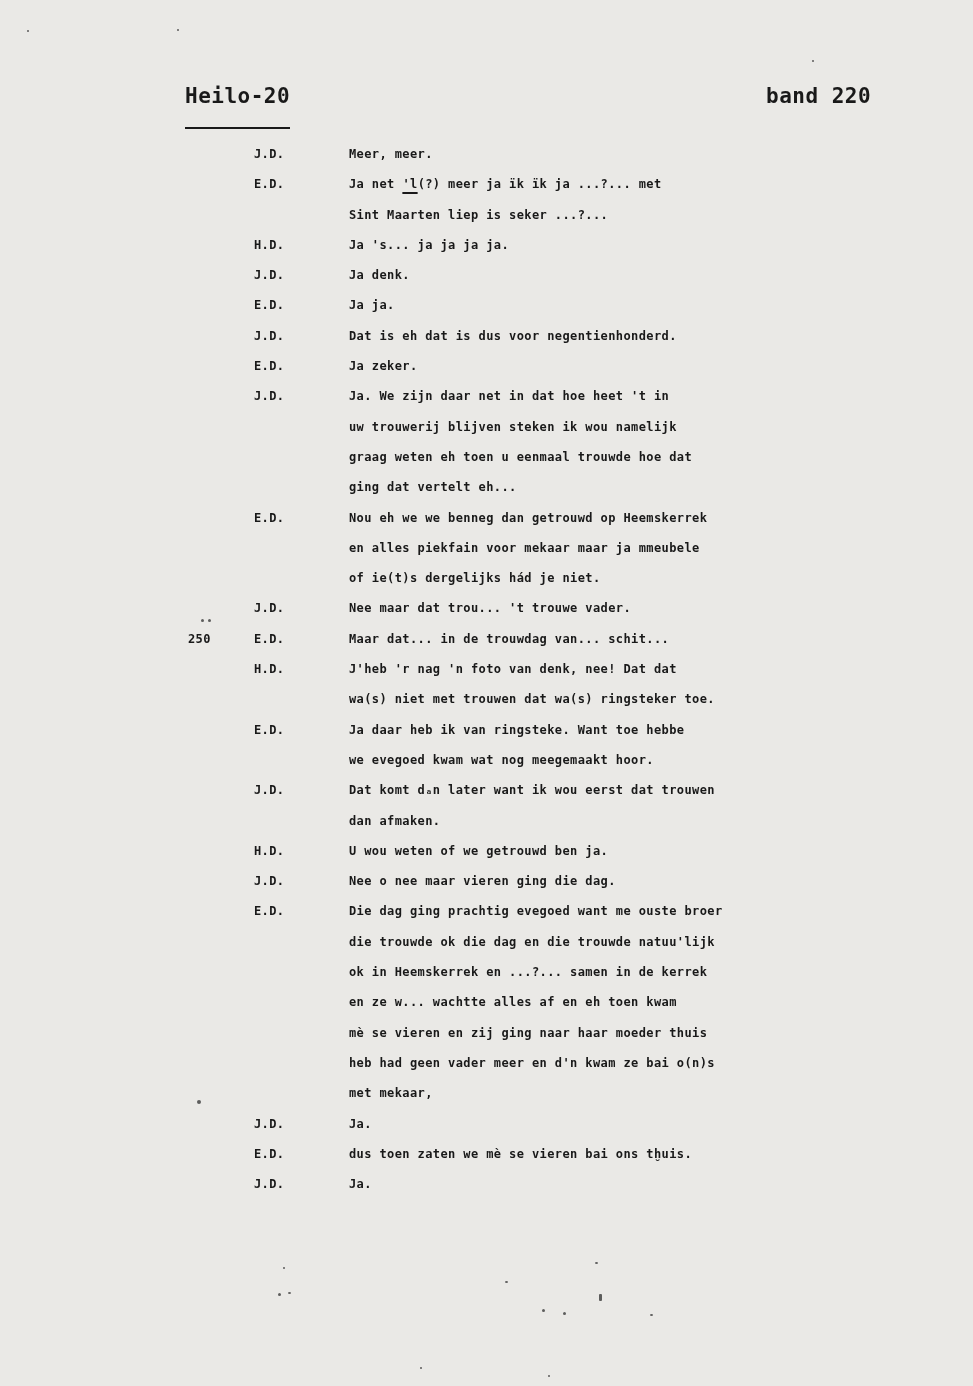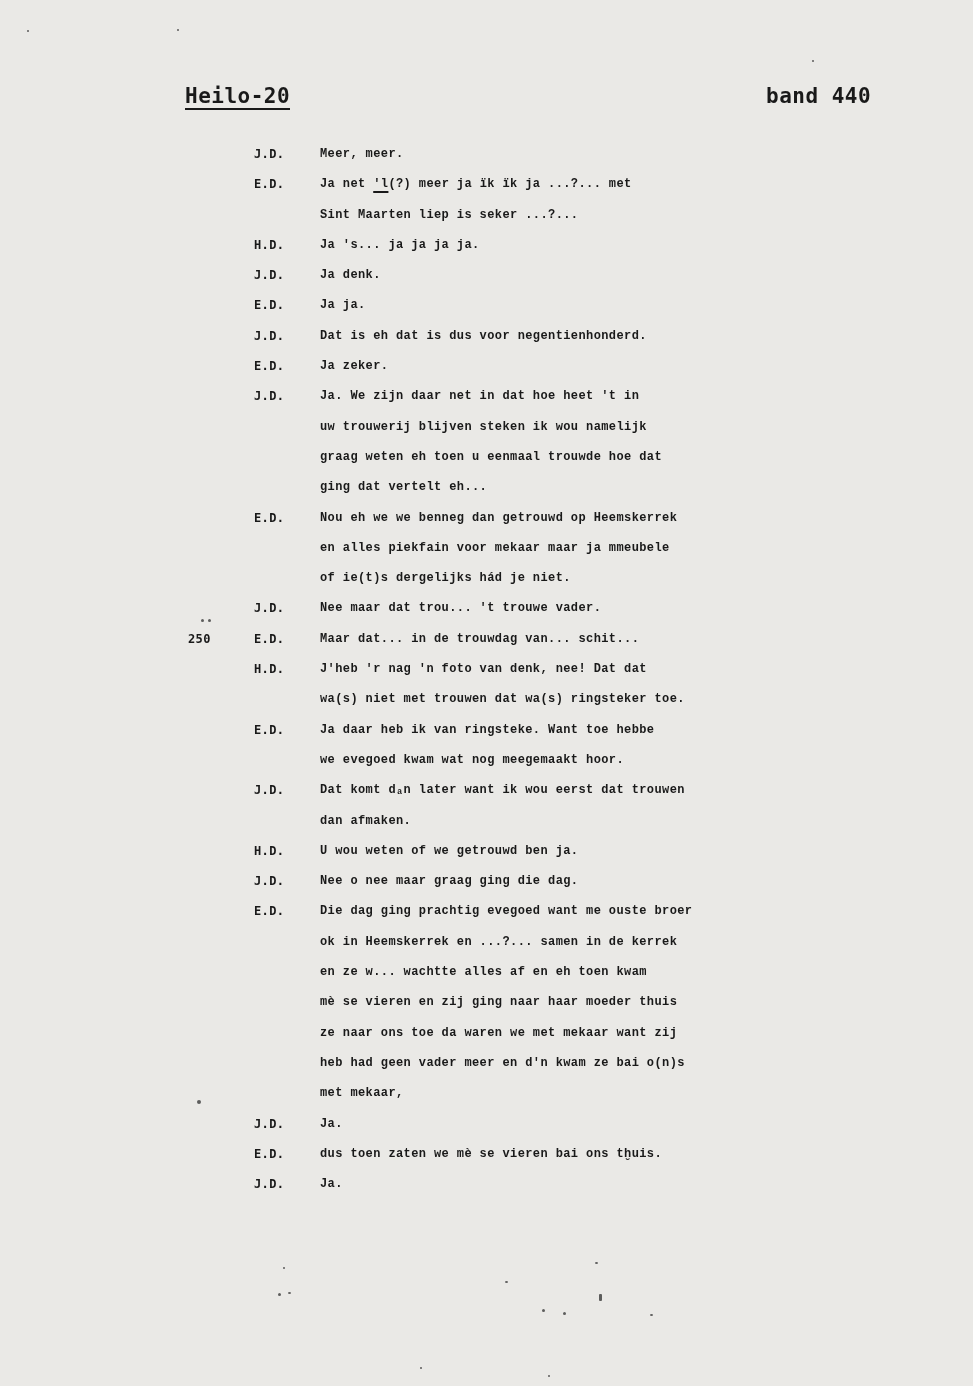--- a/index.html
+++ b/index.html
@@ -14,61 +14,61 @@
     font-weight: bold;
     color: #191919;
   }
   .page {
     position: absolute; inset: 0;
   }
   .hdr-left {
     position: absolute; left: 185px; top: 84px;
     font-size: 21px; letter-spacing: 0.5px;
     border-bottom: 2.5px solid #191919;
-    padding-bottom: 0;
+    padding-bottom: 19px;
     white-space: pre;
   }
   .hdr-right {
     position: absolute; left: 766px; top: 84px;
     font-size: 21px; letter-spacing: 0.5px;
     white-space: pre;
   }
   .dialogue {
     position: absolute; left: 0; top: 147px; width: 973px;
   }
   .line {
     position: relative;
     height: 30.3px;
     font-size: 12px;
     letter-spacing: 0.4px;
     white-space: pre;
   }
   .num { position: absolute; left: 188px; top: 0; }
   .spk { position: absolute; left: 254px; top: 0; }
-  .txt { position: absolute; left: 320px; top: 0; font-family: Liberation Mono, monospace; }
+  .txt { position: absolute; left: 349px; top: 0; }
   .u {
     text-decoration: underline;
     text-decoration-thickness: 2px;
     text-underline-offset: 4px;
   }
   .speck {
     position: absolute;
     background: #3a3a3a;
     border-radius: 50%;
     opacity: 0.8;
   }
 </style>
 </head>
 <body>
 
 <div class="page">
 
   <div class="hdr-left">Heilo-20</div>
 
-  <div class="hdr-right">band 440</div>
+  <div class="hdr-right">band 220</div>
 
   <div class="dialogue">
       <div class="line"><span class="spk">J.D.</span><span class="txt"><span>Meer, meer.</span></span></div>
       <div class="line"><span class="spk">E.D.</span><span class="txt"><span>Ja net </span><span class="u">'l</span><span>(?) meer ja ïk ïk ja ...?... met</span></span></div>
       <div class="line"><span class="txt"><span>Sint Maarten liep is seker ...?...</span></span></div>
       <div class="line"><span class="spk">H.D.</span><span class="txt"><span>Ja 's... ja ja ja ja.</span></span></div>
       <div class="line"><span class="spk">J.D.</span><span class="txt"><span>Ja denk.</span></span></div>
       <div class="line"><span class="spk">E.D.</span><span class="txt"><span>Ja ja.</span></span></div>
       <div class="line"><span class="spk">J.D.</span><span class="txt"><span>Dat is eh dat is dus voor negentienhonderd.</span></span></div>
       <div class="line"><span class="spk">E.D.</span><span class="txt"><span>Ja zeker.</span></span></div>
@@ -81,26 +81,26 @@
       <div class="line"><span class="txt"><span>of ie(t)s dergelijks hád je niet.</span></span></div>
       <div class="line"><span class="spk">J.D.</span><span class="txt"><span>Nee maar dat trou... 't trouwe vader.</span></span></div>
       <div class="line"><span class="num">250</span><span class="spk">E.D.</span><span class="txt"><span>Maar dat... in de trouwdag van... schit...</span></span></div>
       <div class="line"><span class="spk">H.D.</span><span class="txt"><span>J'heb 'r nag 'n foto van denk, nee! Dat dat</span></span></div>
       <div class="line"><span class="txt"><span>wa(s) niet met trouwen dat wa(s) ringsteker toe.</span></span></div>
       <div class="line"><span class="spk">E.D.</span><span class="txt"><span>Ja daar heb ik van ringsteke. Want toe hebbe</span></span></div>
       <div class="line"><span class="txt"><span>we evegoed kwam wat nog meegemaakt hoor.</span></span></div>
       <div class="line"><span class="spk">J.D.</span><span class="txt"><span>Dat komt dₐn later want ik wou eerst dat trouwen</span></span></div>
       <div class="line"><span class="txt"><span>dan afmaken.</span></span></div>
       <div class="line"><span class="spk">H.D.</span><span class="txt"><span>U wou weten of we getrouwd ben ja.</span></span></div>
-      <div class="line"><span class="spk">J.D.</span><span class="txt"><span>Nee o nee maar graag ging die dag.</span></span></div>
+      <div class="line"><span class="spk">J.D.</span><span class="txt"><span>Nee o nee maar vieren ging die dag.</span></span></div>
       <div class="line"><span class="spk">E.D.</span><span class="txt"><span>Die dag ging prachtig evegoed want me ouste broer</span></span></div>
+      <div class="line"><span class="txt"><span>die trouwde ok die dag en die trouwde natuu'lijk</span></span></div>
       <div class="line"><span class="txt"><span>ok in Heemskerrek en ...?... samen in de kerrek</span></span></div>
       <div class="line"><span class="txt"><span>en ze w... wachtte alles af en eh toen kwam</span></span></div>
       <div class="line"><span class="txt"><span>mè se vieren en zij ging naar haar moeder thuis</span></span></div>
-      <div class="line"><span class="txt"><span>ze naar ons toe da waren we met mekaar want zij</span></span></div>
       <div class="line"><span class="txt"><span>heb had geen vader meer en d'n kwam ze bai o(n)s</span></span></div>
       <div class="line"><span class="txt"><span>met mekaar,</span></span></div>
       <div class="line"><span class="spk">J.D.</span><span class="txt"><span>Ja.</span></span></div>
       <div class="line"><span class="spk">E.D.</span><span class="txt"><span>dus toen zaten we mè se vieren bai ons tḫuis.</span></span></div>
       <div class="line"><span class="spk">J.D.</span><span class="txt"><span>Ja.</span></span></div>
     </div>
 
   <div class="speck" style="left:27px;  top:30px;   width:2px; height:2px;"></div>
   <div class="speck" style="left:177px; top:29px;   width:2px; height:2px;"></div>
   <div class="speck" style="left:812px; top:60px;   width:2px; height:2px;"></div>

